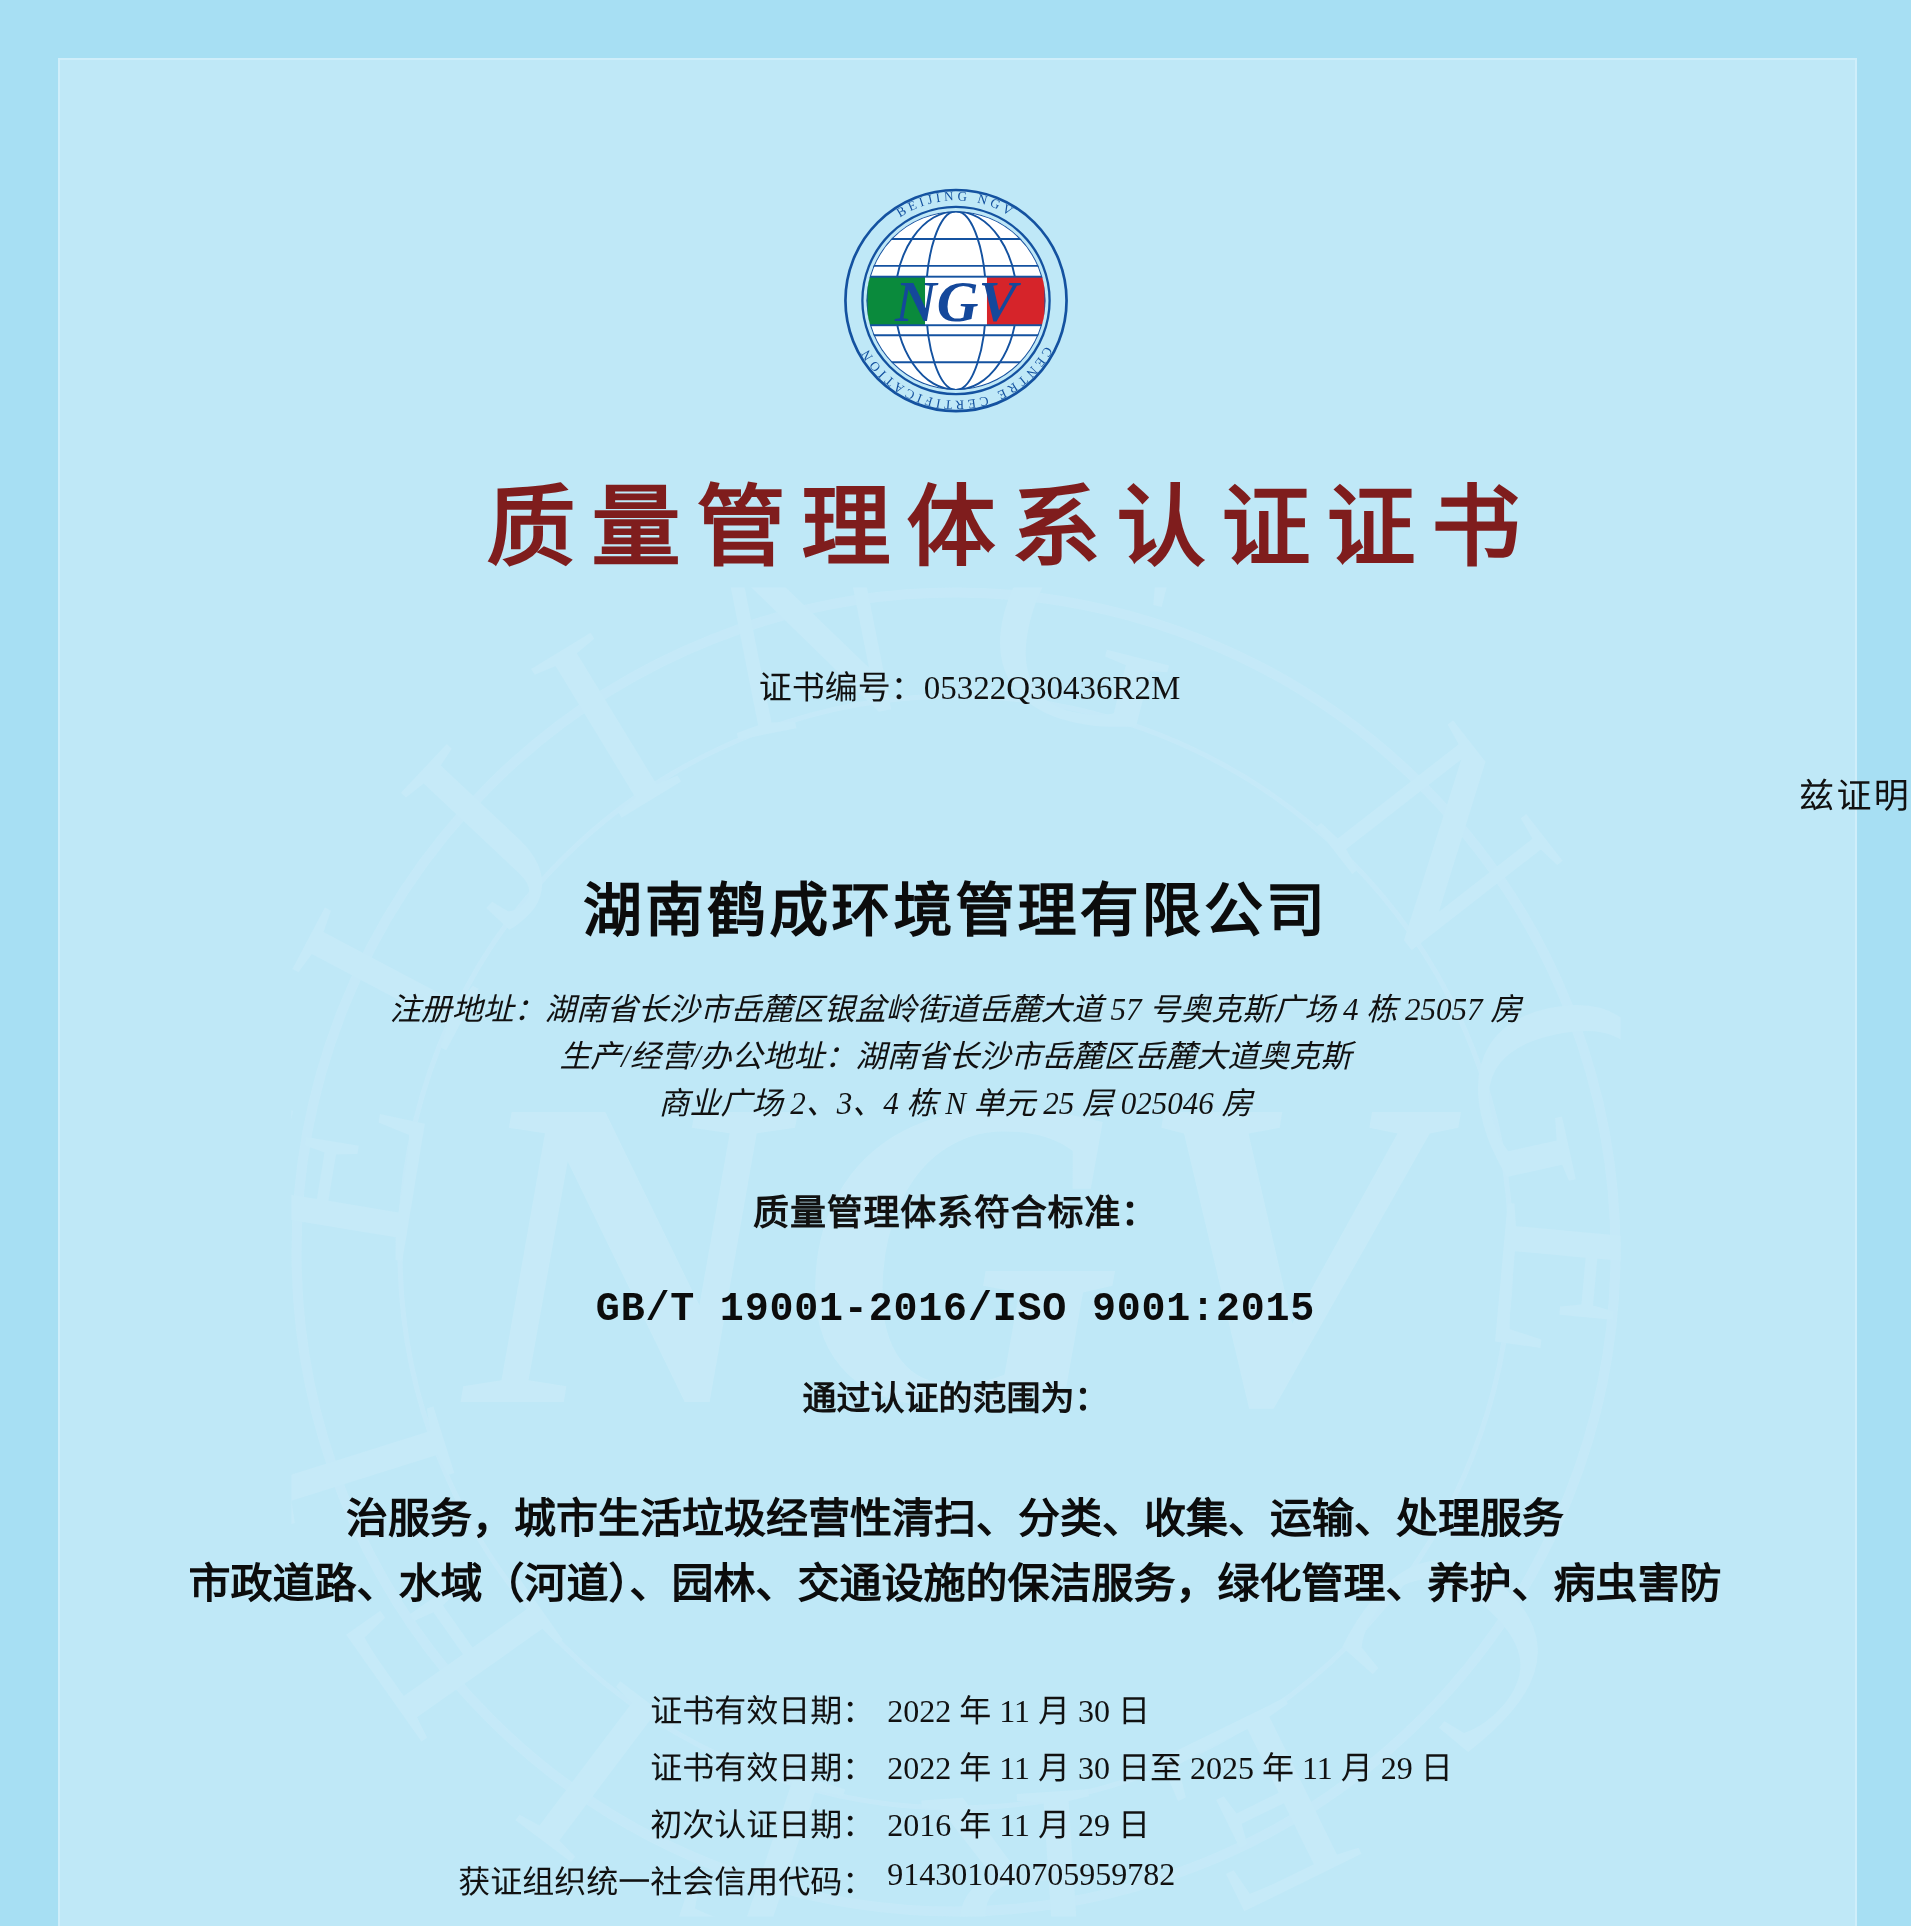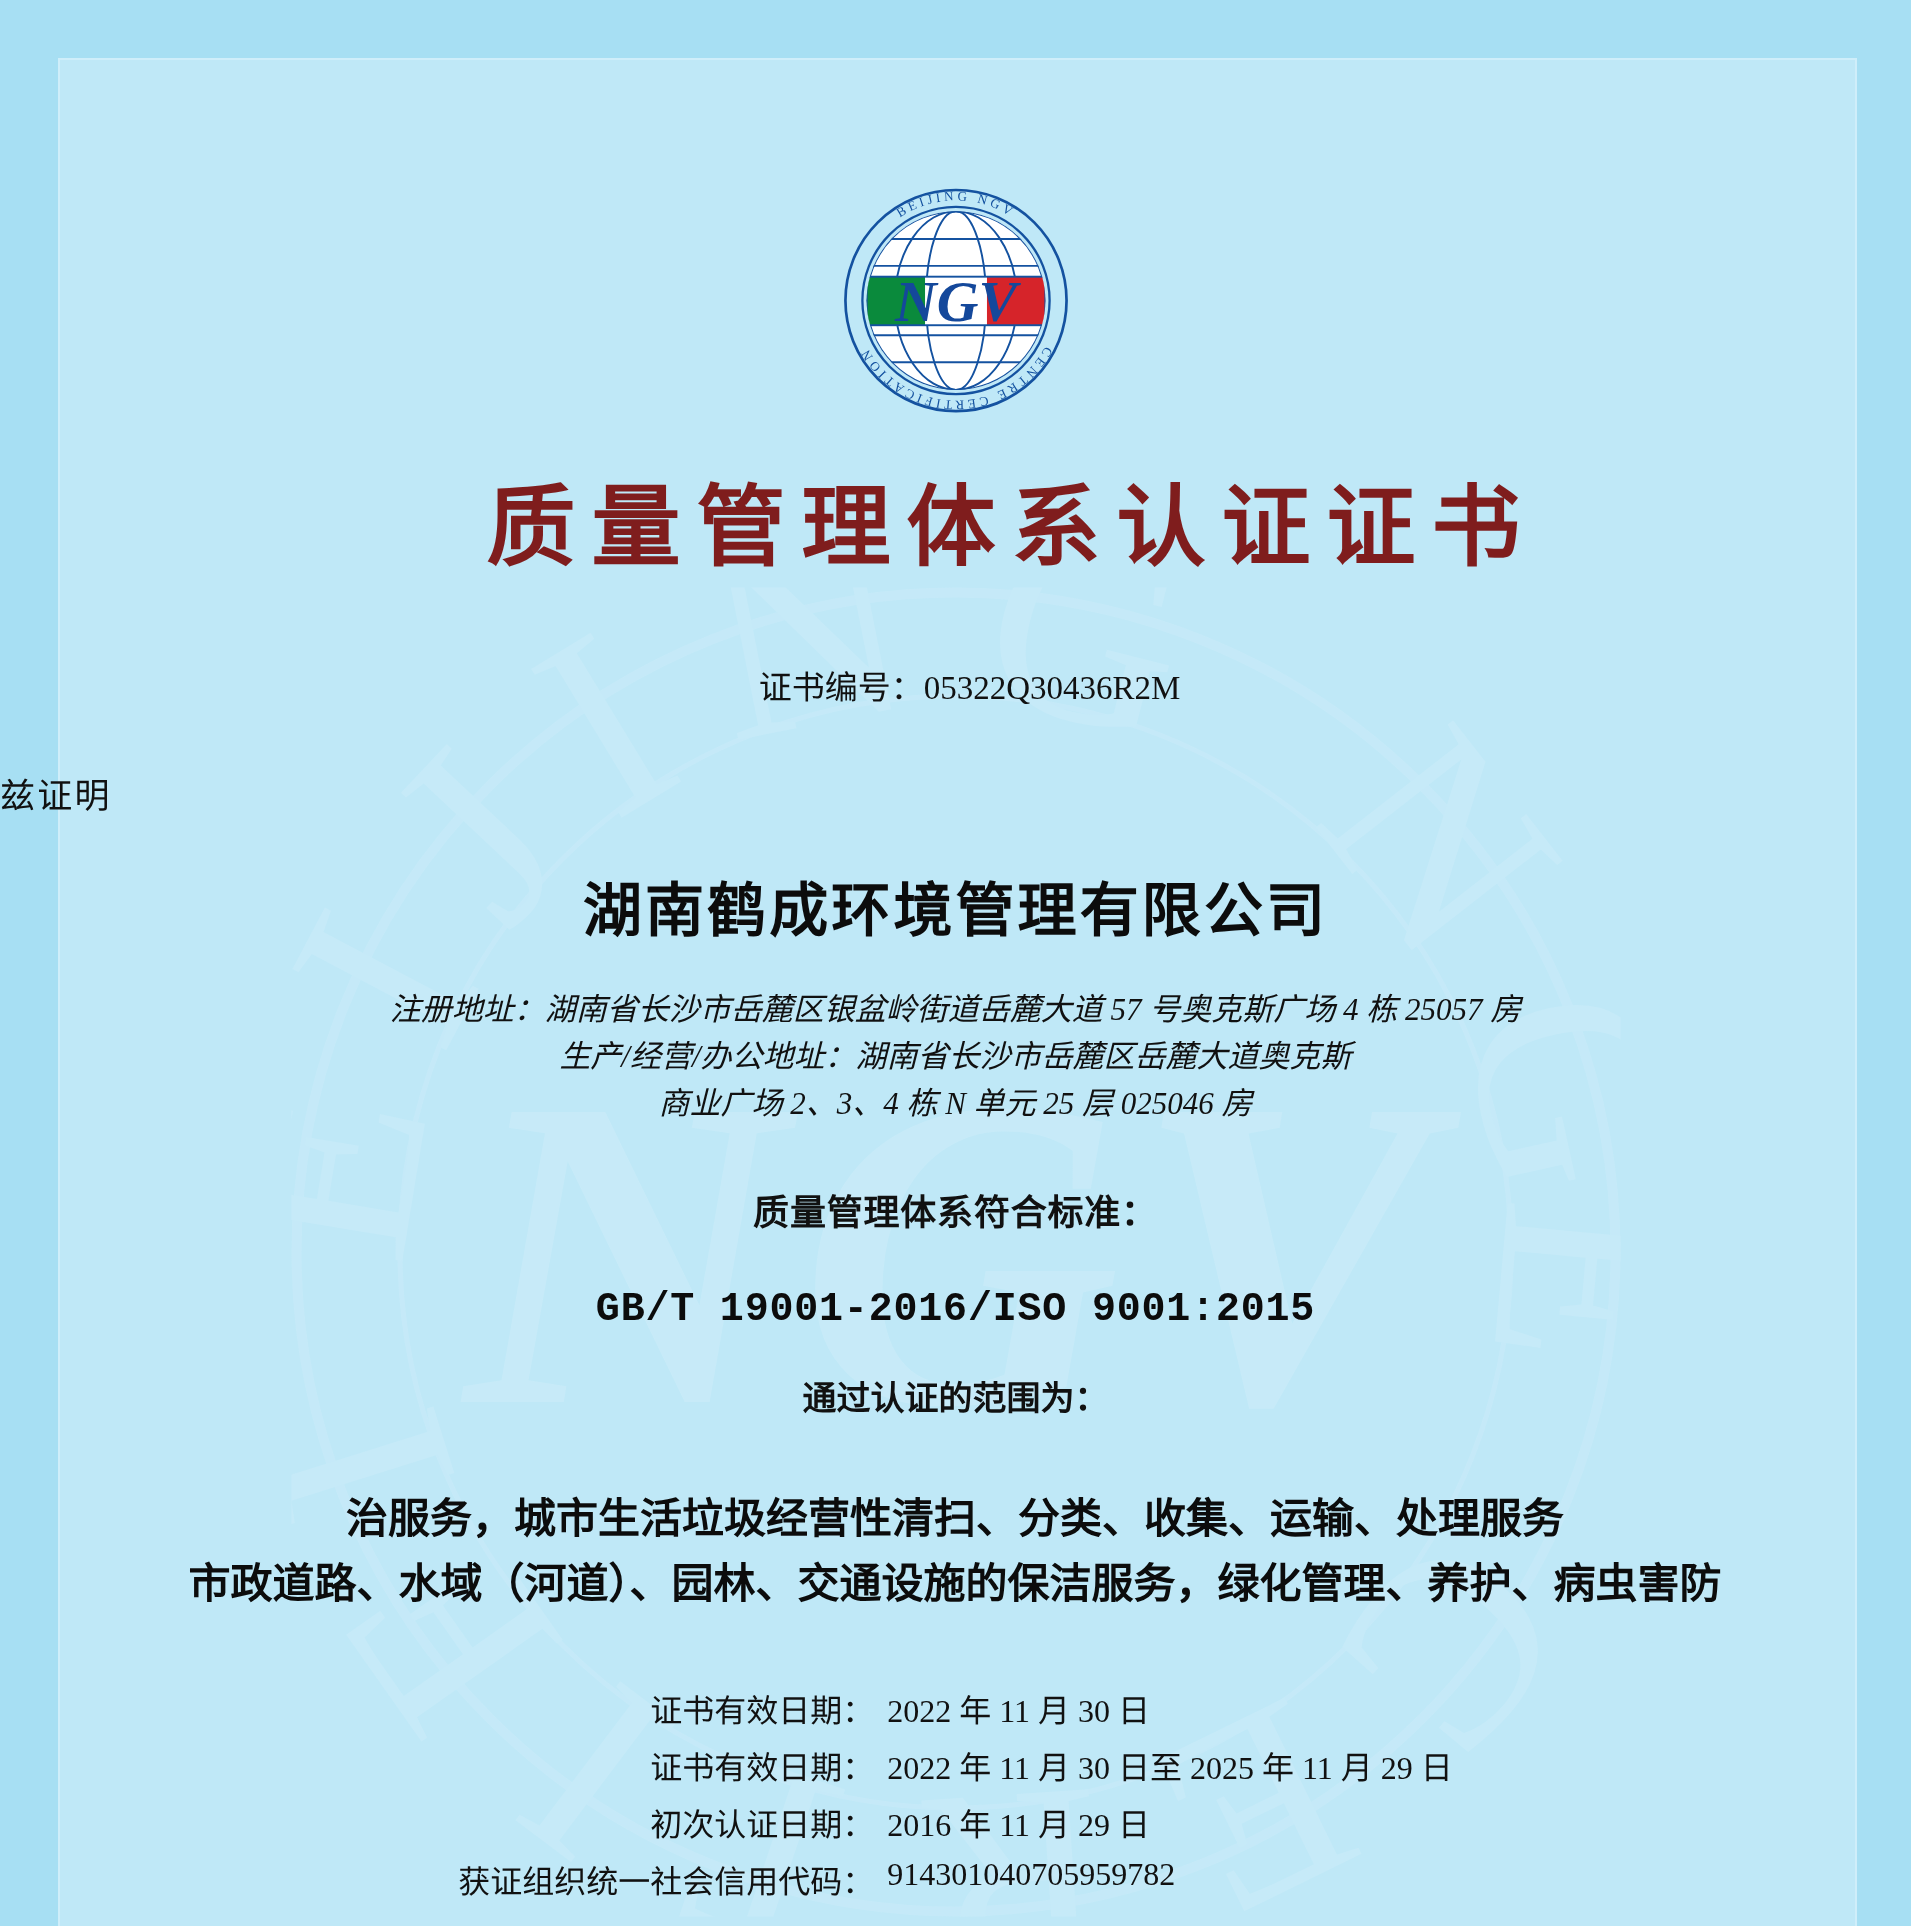--- a/index.html
+++ b/index.html
@@ -132,21 +132,21 @@
     text-align: center;
     font-size: 33px;
     color: #111;
   }
 
   .hereby {
     position: absolute;
     left: 0;
     top: 767px;
     width: 100%;
-    text-align: left;
+    text-align: right;
     font-size: 35px;
     letter-spacing: 2.3px;
     color: #111;
   }
 
   .company {
     position: absolute;
     left: 0;
     top: 863px;
     width: 100%;

